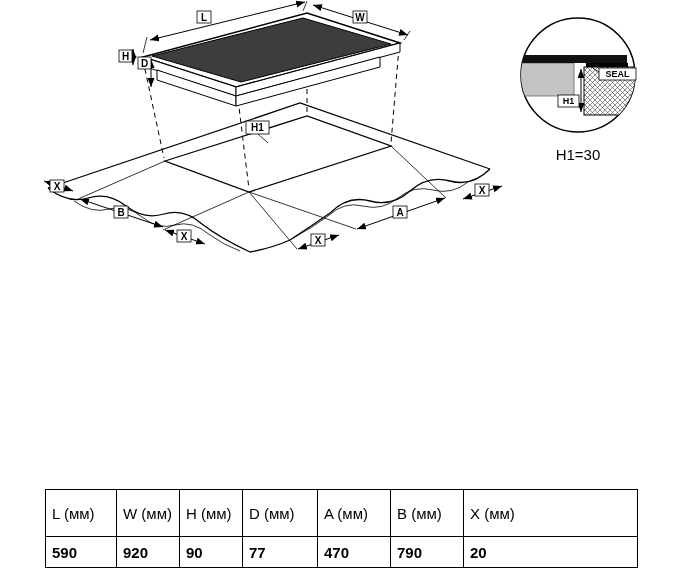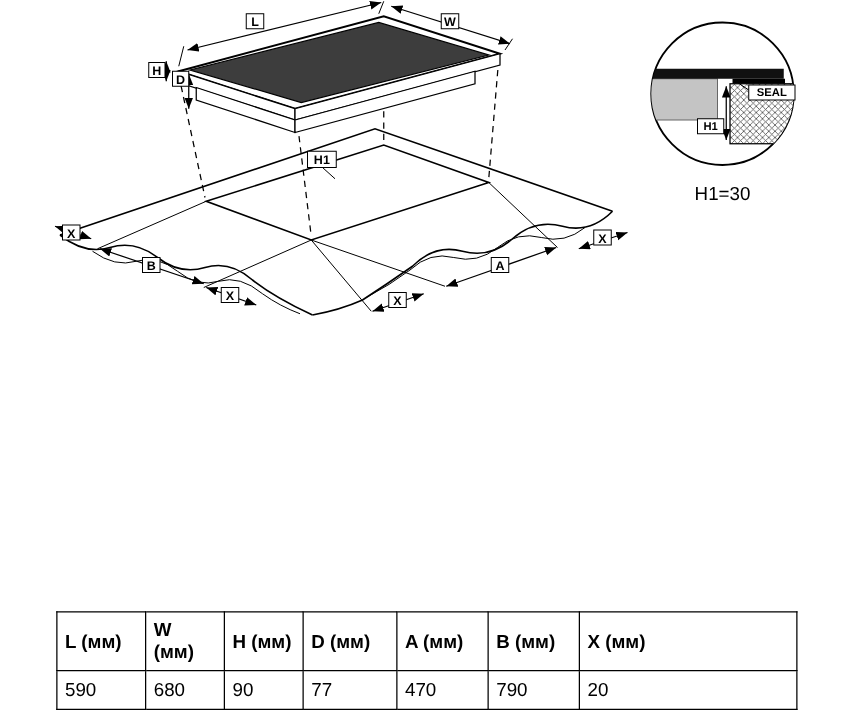--- a/index.html
+++ b/index.html
@@ -10,22 +10,22 @@
   .dim-label{font-size:10px;font-weight:bold;text-anchor:middle;}
   .tiny-label{font-size:9px;font-weight:bold;text-anchor:middle;}
   .caption{font-size:15px;text-anchor:middle;}
   .lbl-box{fill:#fff;stroke:#000;stroke-width:0.8;}
   .outline{fill:none;stroke:#000;stroke-width:1.3;}
   .thin{fill:none;stroke:#000;stroke-width:0.8;}
   .dim{stroke:#000;stroke-width:1;fill:none;}
   .dash{stroke:#000;stroke-width:1;stroke-dasharray:5 4;fill:none;}
   table.dims{position:absolute;left:45px;top:489px;width:592px;border-collapse:collapse;table-layout:fixed;font-size:15px;color:#000;background:#fff;}
   table.dims th,table.dims td{border:1px solid #000;text-align:left;padding:4px 6px;vertical-align:middle;}
-  table.dims th{font-weight:bold;height:38px;}
-  table.dims td{height:22px;font-weight:normal;}
+  table.dims th{font-weight:normal;height:38px;}
+  table.dims td{height:22px;font-weight:bold;}
 </style>
 </head>
 <body>
 
 <div class="stage">
 
 <svg width="682" height="485" viewBox="0 0 682 485">
   <defs>
     <marker id="ar" markerWidth="10" markerHeight="8" refX="9" refY="3.5" orient="auto-start-reverse" markerUnits="userSpaceOnUse">
       <path d="M0,0 L9,3.5 L0,7 Z" fill="#000"></path>
@@ -174,21 +174,21 @@
       <th>H (мм)</th>
       <th>D (мм)</th>
       <th>A (мм)</th>
       <th>B (мм)</th>
       <th>X (мм)</th>
     </tr>
   </thead>
   <tbody>
     <tr>
       <td>590</td>
-      <td>680</td>
+      <td>920</td>
       <td>90</td>
       <td>77</td>
       <td>470</td>
       <td>790</td>
       <td>20</td>
     </tr>
   </tbody>
 </table>
 
 </div>

